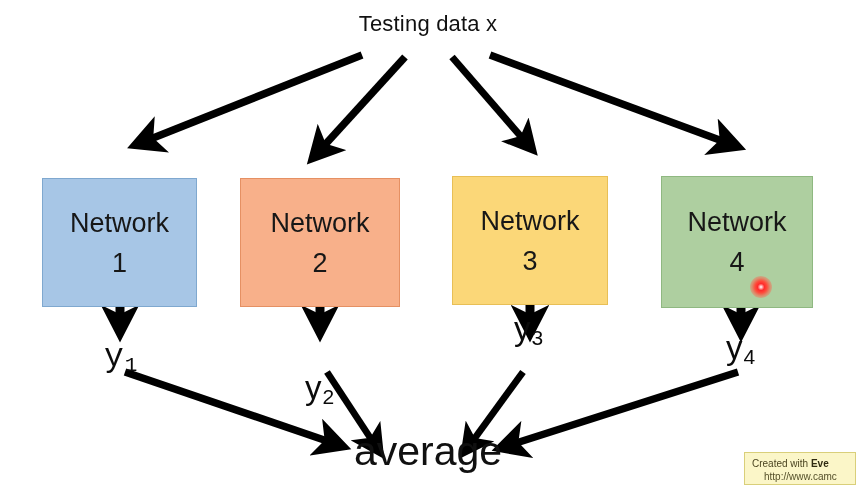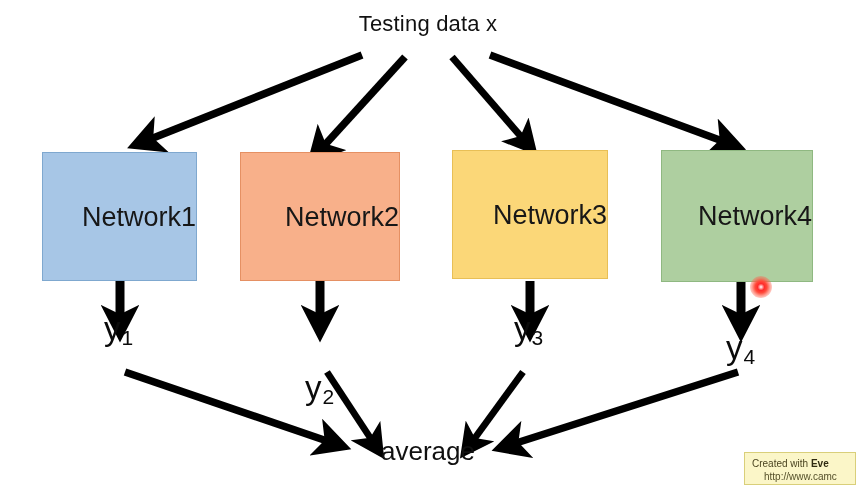--- a/index.html
+++ b/index.html
@@ -39,29 +39,30 @@
     color: #111111;
     letter-spacing: 0.2px;
     white-space: nowrap;
   }
 
   
   .net-box {
     position: absolute;
     box-sizing: border-box;
     display: flex;
-    flex-direction: row;
+    flex-direction: column;
     align-items: center;
-    justify-content: flex-end;
+    justify-content: center;
     font-size: 27px;
     line-height: 40px;
     color: #171717;
     text-align: center;
     border-style: solid;
     border-width: 1px;
+    margin-top: 26px;
   }
   .net-box .net-line { display: block; }
 
   
   .y-label {
     position: absolute;
     font-size: 33px;
     line-height: 36px;
     color: #0b0b0b;
     white-space: nowrap;
@@ -75,21 +76,21 @@
     left: 1px;
   }
 
   
   .average-label {
     position: absolute;
     left: 0;
     top: 430px;
     width: 856px;
     text-align: center;
-    font-size: 26px;
+    font-size: 41px;
     line-height: 42px;
     color: #101010;
     white-space: nowrap;
   }
 
   
   .laser-dot {
     position: absolute;
     width: 22px;
     height: 22px;
@@ -177,21 +178,21 @@
   <div class="net-box" id="box2" style="left: 452px; top: 150px; width: 156px; height: 129px; background-color: rgb(251, 215, 120); border-color: rgb(232, 191, 86);">
     <span class="net-line">Network</span>
     <span class="net-line">3</span>
   </div>
 
   <div class="net-box" id="box3" style="left: 661px; top: 150px; width: 152px; height: 132px; background-color: rgb(174, 207, 160); border-color: rgb(143, 184, 129);">
     <span class="net-line">Network</span>
     <span class="net-line">4</span>
   </div>
 
-  <div class="y-label" style="left:104px; top:311px;">
+  <div class="y-label" style="left:104px; top:340px;font-family:Liberation Mono, monospace;">
     <span>y</span><sub>1</sub>
   </div>
 
   <div class="y-label" style="left:305px; top:330px;margin-top:40px;">
     <span>y</span><sub>2</sub>
   </div>
 
   <div class="y-label" style="left:514px; top:311px;">
     <span>y</span><sub>3</sub>
   </div>

